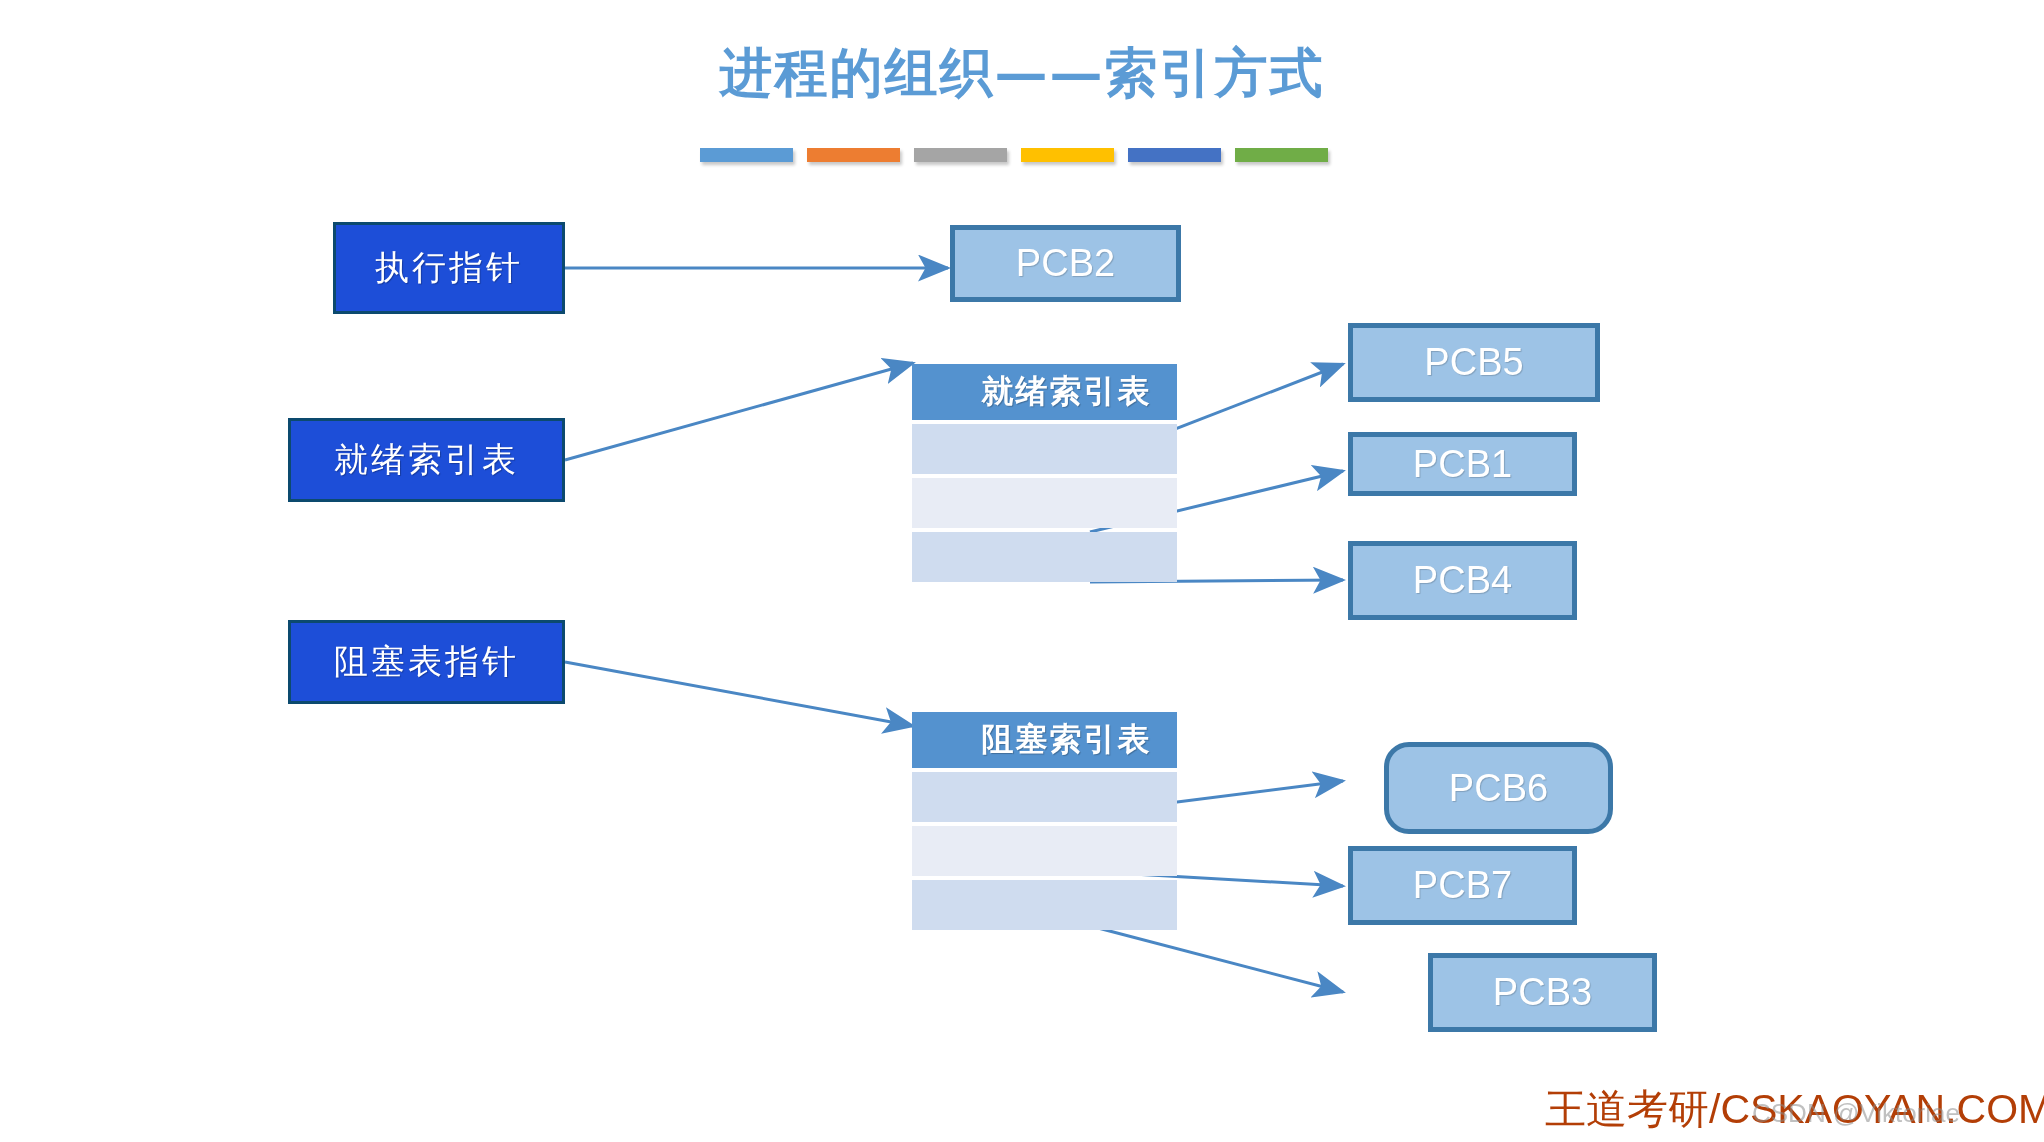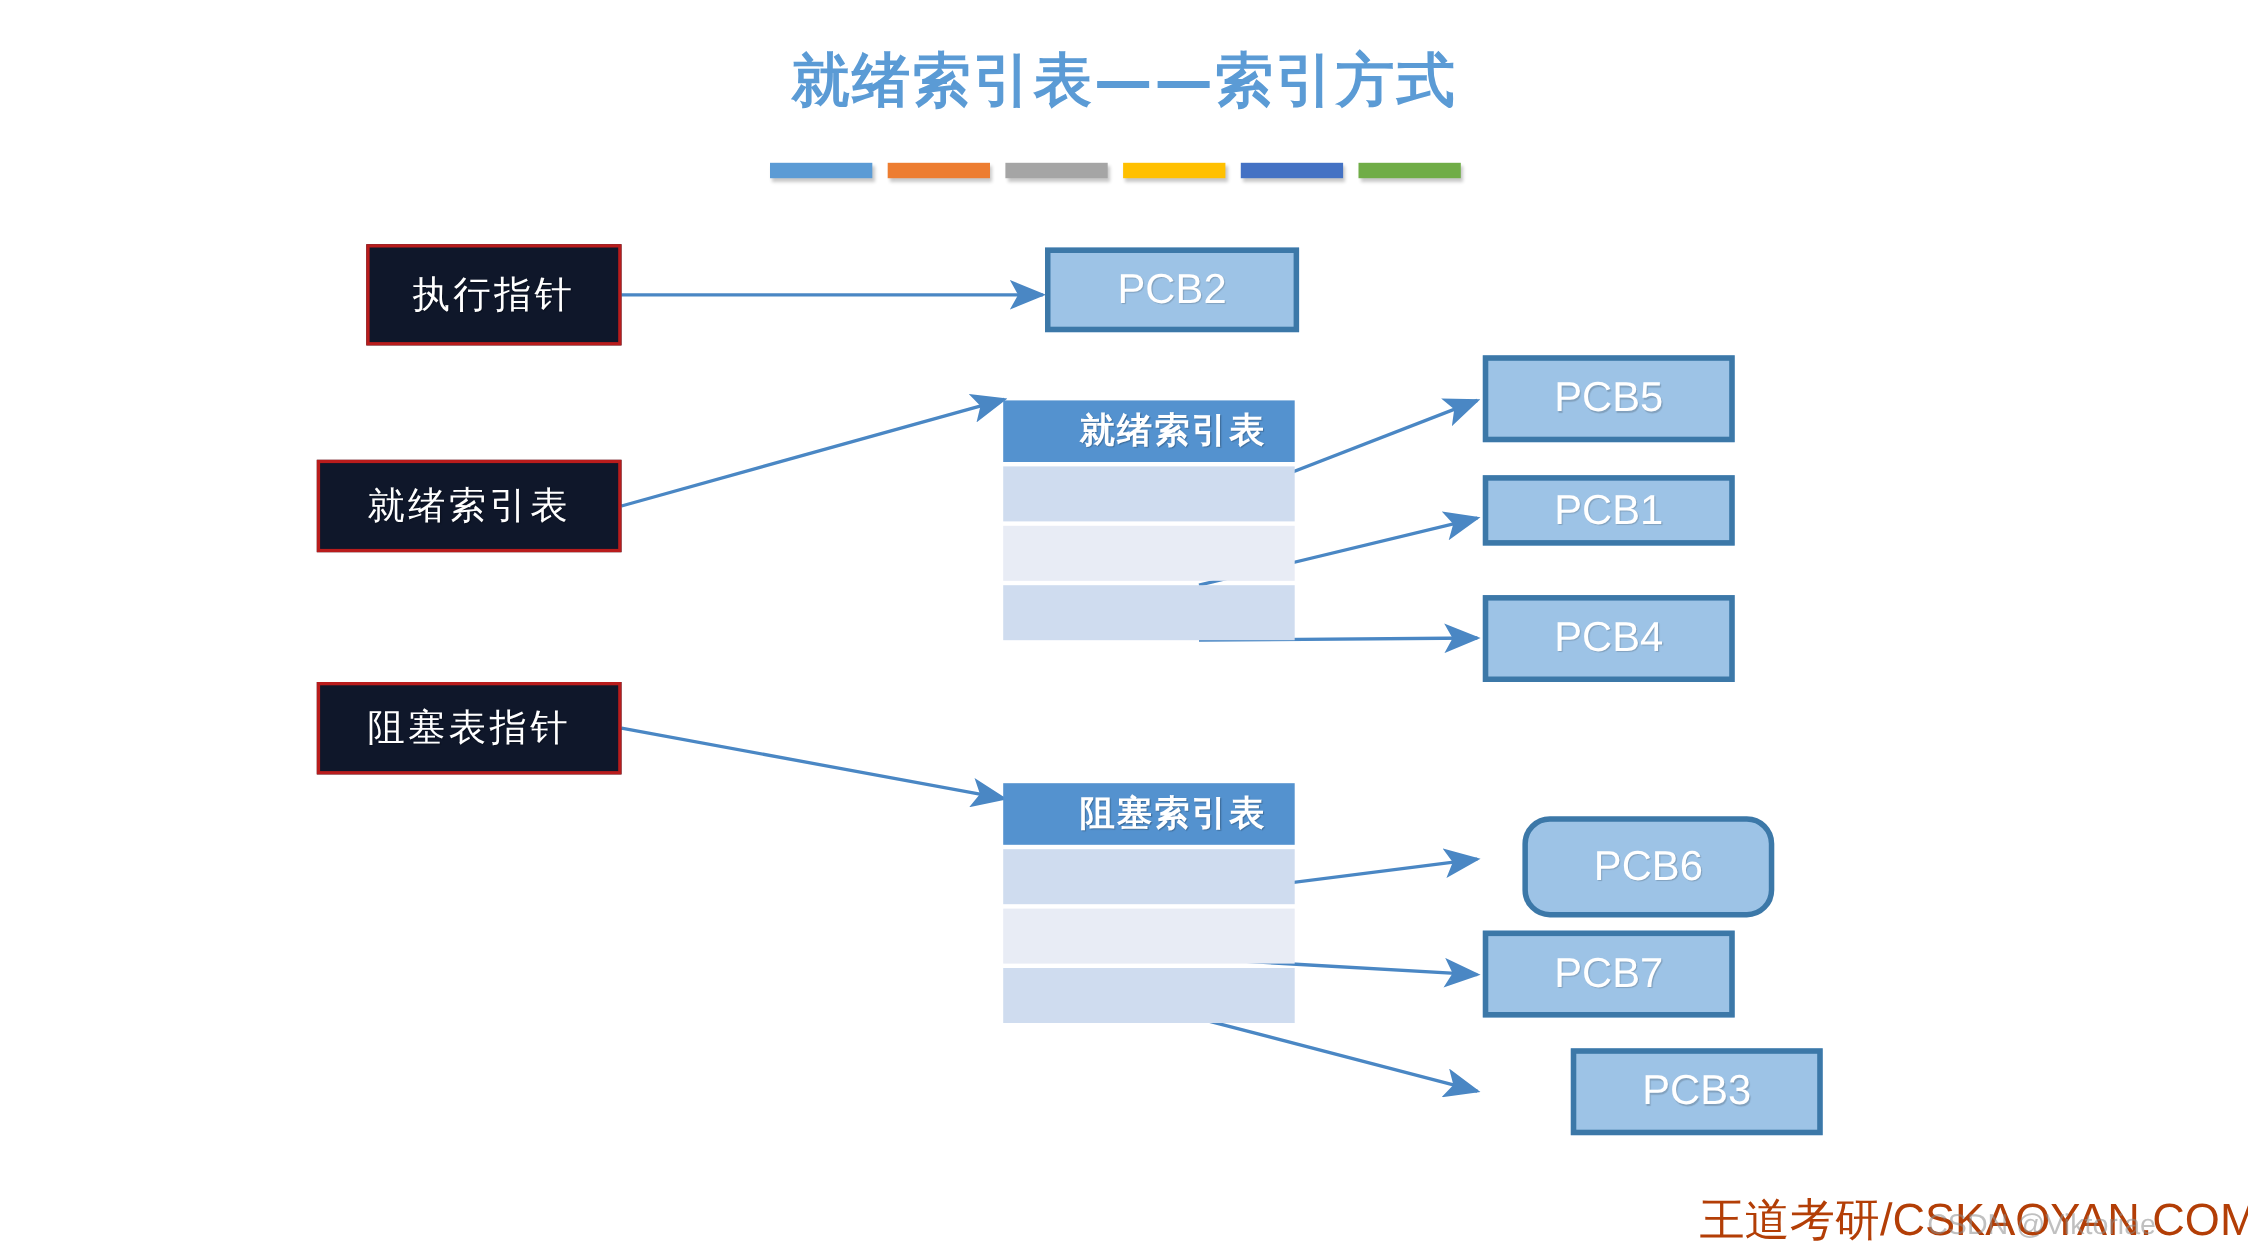--- a/index.html
+++ b/index.html
@@ -43,22 +43,22 @@
   }
   #title-bars .bar {
     flex: 1 1 0;
     height: 14px;
     box-shadow: 2px 3px 3px rgba(0,0,0,0.22);
   }
 
   
   .ptr-box {
     position: absolute;
-    background: #0f172a;
-    border: 3px solid #b91c1c;
+    background: #1d4ed8;
+    border: 3px solid #0c4a6e;
     color: #ffffff;
     font-family: "DejaVu Serif", "Liberation Serif", serif;
     font-size: 34px;
     display: flex;
     align-items: center;
     justify-content: center;
     letter-spacing: 3px;
     text-shadow: 1px 1px 1px rgba(0,0,0,0.25);
     box-sizing: border-box;
   }
@@ -132,21 +132,21 @@
     font-size: 26px;
     color: rgba(140,140,140,0.55);
     white-space: nowrap;
   }
 </style>
 </head>
 <body>
 
 <div id="slide" style="background: rgb(255, 255, 255);">
 
-  <div id="title" style="color: rgb(91, 155, 213);">就绪索引表——索引方式</div>
+  <div id="title" style="color: rgb(91, 155, 213);">进程的组织——索引方式</div>
 
   <div id="title-bars">
     <div class="bar" style="background: rgb(91, 155, 213);"></div>
     <div class="bar" style="background: rgb(237, 125, 49);"></div>
     <div class="bar" style="background: rgb(165, 165, 165);"></div>
     <div class="bar" style="background: rgb(255, 192, 0);"></div>
     <div class="bar" style="background: rgb(68, 114, 196);"></div>
     <div class="bar" style="background: rgb(112, 173, 71);"></div>
   </div>
 
@@ -197,21 +197,21 @@
     <div class="it-row dark"></div>
   </div>
 
   <div class="index-table" style="left:912px; top:712px;border-radius:12px;">
     <div class="it-head">阻塞索引表</div>
     <div class="it-row dark"></div>
     <div class="it-row light"></div>
     <div class="it-row dark"></div>
   </div>
 
-  <div class="pcb-box" style="left:1348px; top:323px; width:229px; height:79px;">
+  <div class="pcb-box" style="left:1348px; top:323px; width:252px; height:79px;">
     <span>PCB5</span>
   </div>
   <div class="pcb-box" style="left:1348px; top:432px; width:229px; height:64px;">
     <span>PCB1</span>
   </div>
   <div class="pcb-box" style="left:1348px; top:541px; width:229px; height:79px;">
     <span>PCB4</span>
   </div>
 
   <div class="pcb-box" style="left:1384px; top:742px; width:229px; height:92px;border-radius:25px;">

